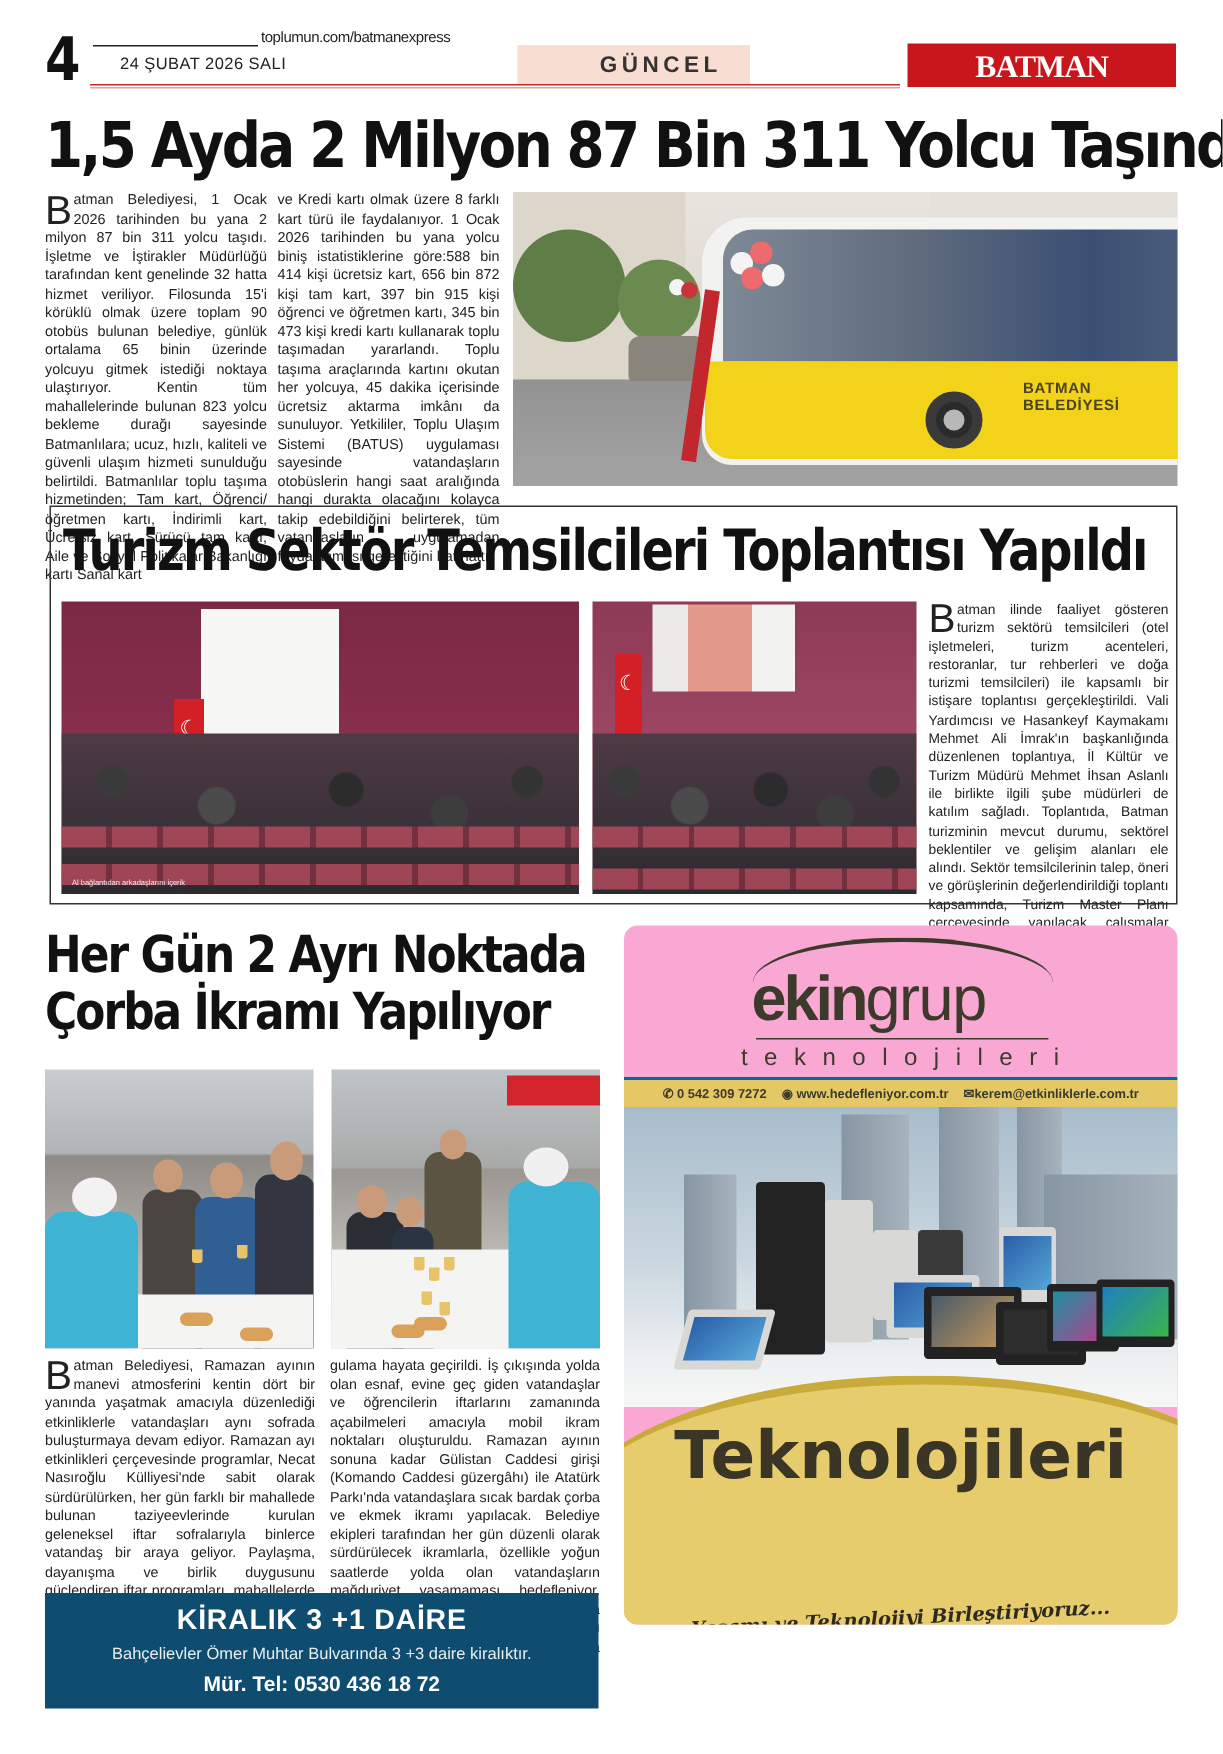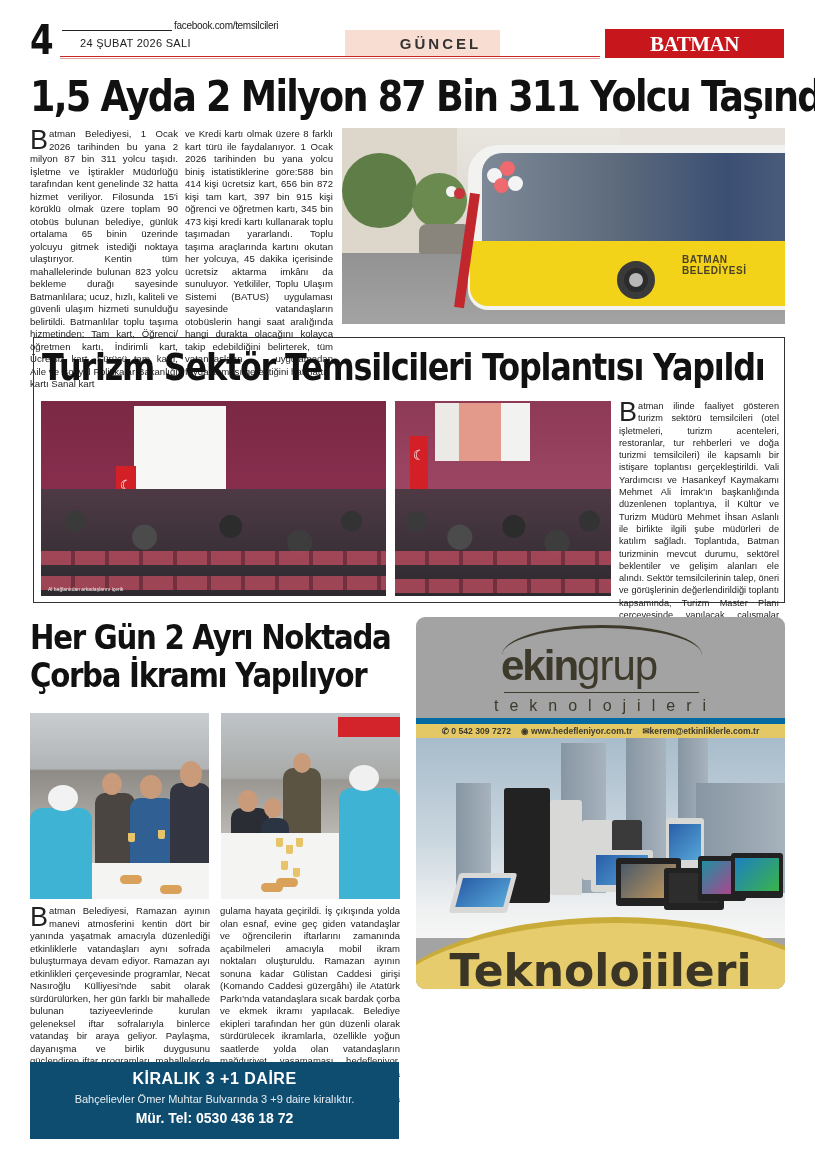--- a/index.html
+++ b/index.html
@@ -68,48 +68,48 @@
   .table-w { position: absolute; background: #f4f4f2; }
   .cup { position: absolute; width: 7px; height: 9px; background: #e7c46a; border-radius: 0 0 2px 2px; }
   .bread { position: absolute; width: 22px; height: 9px; border-radius: 5px; background: #d9a15a; }
   .person { position: absolute; border-radius: 10px 10px 0 0; }
   .head { position: absolute; border-radius: 50%; background: #c99b7b; }
   .a3c1 { left: 30px; top: 905px; width: 180px; font-size: 9.5px; line-height: 12.5px; }
   .a3c2 { left: 220px; top: 905px; width: 180px; font-size: 9.5px; line-height: 12.5px; }
 
   
   .classified { position: absolute; left: 30px; top: 1062px; width: 369px; height: 77px; background: #0e4d70; color: #fff; text-align: center; }
-  .cl-title { font-size: 16px; font-weight: bold; margin-top: 8px; letter-spacing: 0.5px; }
+  .cl-title { font-size: 19px; font-weight: bold; margin-top: 8px; letter-spacing: 0.5px; }
   .cl-desc { font-size: 11px; margin-top: 5px; color: #e8eef2; }
   .cl-phone { font-size: 14px; font-weight: bold; margin-top: 5px; }
 
   
-  .ad { position: absolute; left: 416px; top: 617px; width: 369px; height: 372px; background: #a3a3a3; border-radius: 9px; overflow: hidden; }
+  .ad { position: absolute; left: 416px; top: 617px; width: 369px; height: 466px; background: #f9a8d4; border-radius: 9px; overflow: hidden; }
   .ad-logo { position: absolute; left: 85px; top: 25px; font-family: "Liberation Sans", sans-serif; color: #3d3a2c; white-space: nowrap; }
   .ad-logo .ekin { font-weight: bold; font-size: 42px; letter-spacing: -2px; }
   .ad-logo .grup { font-weight: normal; font-size: 42px; letter-spacing: -1px; }
   .ad-arc { position: absolute; left: 86px; top: 8px; width: 200px; height: 60px; border-top: 3px solid #3d3a2c; border-radius: 50%; }
   .ad-sub { position: absolute; left: 0; width: 100%; top: 80px; text-align: center; font-size: 16px; letter-spacing: 11px; color: #3d3a2c; padding-left: 10px; }
   .ad-sub-line { position: absolute; left: 88px; top: 75px; width: 195px; border-top: 1px solid #3d3a2c; }
-  .ad-contact { position: absolute; left: 0; top: 101px; width: 100%; height: 20px; border-top: 6px solid #0369a1; background: #e4c865; font-size: 8.6px; font-weight: bold; color: #3d3a2c; display: flex; justify-content: center; gap: 10px; align-items: center; }
+  .ad-contact { position: absolute; left: 0; top: 101px; width: 100%; height: 20px; border-top: 2px solid #0369a1; background: #e4c865; font-size: 8.6px; font-weight: bold; color: #3d3a2c; display: flex; justify-content: center; gap: 10px; align-items: center; }
   .ad-city { position: absolute; left: 0; top: 121px; width: 100%; height: 200px; background: linear-gradient(#a8bccb 0%, #c9d6df 50%, #eef0f1 85%, #f6f6f5 100%); overflow: hidden; }
   .tower { position: absolute; bottom: 45px; background: linear-gradient(90deg, #8796a3, #a7b3bd); }
   .device { position: absolute; background: #222; border-radius: 3px; }
   .device.light { background: #d8d8d6; }
   .device .scr { position: absolute; left: 8%; top: 12%; width: 84%; height: 72%; background: linear-gradient(135deg, #2a5ea8, #56a7d8); }
   .ad-swoosh { position: absolute; left: -40px; top: 300px; width: 480px; height: 200px; border-radius: 50% 50% 0 0; background: #e6cc6c; border-top: 6px solid #c9ab3a; }
   .ad-headline { position: absolute; left: 0; width: 100%; top: 327px; text-align: center; font-family: "DejaVu Sans", sans-serif; font-weight: bold; font-size: 44px; line-height: 54px; color: #3a3524; }
   .ad-slogan { position: absolute; left: 0; width: 100%; top: 455px; text-align: center; font-family: "DejaVu Serif", serif; font-style: italic; font-weight: bold; font-size: 13px; color: #2c2a20; transform: rotate(-3deg); }
 </style>
 </head>
 <body>
 
 <div class="page-num">4</div>
 <div class="fb-line"></div>
-<div class="fb-text">facebook.com/temsilcileri</div>
+<div class="fb-text">toplumun.com/batmanexpress</div>
 <div class="date">24 ŞUBAT 2026 SALI</div>
 <div class="rule-top"></div>
 <div class="rule-top2"></div>
 <div class="section-tag">GÜNCEL</div>
 <div class="brand">BATMAN EXPRESS</div>
 
 <div class="headline h1">1,5 Ayda 2 Milyon 87 Bin 311 Yolcu Taşındı</div>
 <div class="body-text a1c1 dropcap">Batman Belediyesi, 1 Ocak 2026 tarihinden bu yana 2 milyon 87 bin 311 yolcu taşıdı. İşletme ve İştirakler Müdürlüğü tarafından kent genelinde 32 hatta hizmet veriliyor. Filosunda 15'i körüklü olmak üzere toplam 90 otobüs bulunan belediye, günlük ortalama 65 binin üzerinde yolcuyu gitmek istediği noktaya ulaştırıyor. Kentin tüm mahallelerinde bulunan 823 yolcu bekleme durağı sayesinde Batmanlılara; ucuz, hızlı, kaliteli ve güvenli ulaşım hizmeti sunulduğu belirtildi. Batmanlılar toplu taşıma hizmetinden; Tam kart, Öğrenci/öğretmen kartı, İndirimli kart, Ücretsiz kart, Sürücü tam kartı, Aile ve Sosyal Politikalar Bakanlığı kartı Sanal kart</div>
 <div class="body-text a1c2">ve Kredi kartı olmak üzere 8 farklı kart türü ile faydalanıyor. 1 Ocak 2026 tarihinden bu yana yolcu biniş istatistiklerine göre:588 bin 414 kişi ücretsiz kart, 656 bin 872 kişi tam kart, 397 bin 915 kişi öğrenci ve öğretmen kartı, 345 bin 473 kişi kredi kartı kullanarak toplu taşımadan yararlandı. Toplu taşıma araçlarında kartını okutan her yolcuya, 45 dakika içerisinde ücretsiz aktarma imkânı da sunuluyor. Yetkililer, Toplu Ulaşım Sistemi (BATUS) uygulaması sayesinde vatandaşların otobüslerin hangi saat aralığında hangi durakta olacağını kolayca takip edebildiğini belirterek, tüm vatandaşların uygulamadan faydalanması gerektiğini hatırlattı.</div>
 
@@ -194,21 +194,21 @@
   <div class="cup" style="left:72px;top:155px"></div>
   <div class="bread" style="left:40px;top:170px"></div>
   <div class="bread" style="left:55px;top:165px"></div>
 </div>
 
 <div class="body-text a3c1 dropcap">Batman Belediyesi, Ramazan ayının manevi atmosferini kentin dört bir yanında yaşatmak amacıyla düzenlediği etkinliklerle vatandaşları aynı sofrada buluşturmaya devam ediyor. Ramazan ayı etkinlikleri çerçevesinde programlar, Necat Nasıroğlu Külliyesi'nde sabit olarak sürdürülürken, her gün farklı bir mahallede bulunan taziyeevlerinde kurulan geleneksel iftar sofralarıyla binlerce vatandaş bir araya geliyor. Paylaşma, dayanışma ve birlik duygusunu güçlendiren iftar programları, mahallelerde yoğun ilgi görüyor. Vali ve Belediye Başkan Vekili Ekrem Canalp'in talimatları doğrultusunda, iftara yetişemeyen vatandaşlar için de özel bir uy-</div>
 <div class="body-text a3c2">gulama hayata geçirildi. İş çıkışında yolda olan esnaf, evine geç giden vatandaşlar ve öğrencilerin iftarlarını zamanında açabilmeleri amacıyla mobil ikram noktaları oluşturuldu. Ramazan ayının sonuna kadar Gülistan Caddesi girişi (Komando Caddesi güzergâhı) ile Atatürk Parkı'nda vatandaşlara sıcak bardak çorba ve ekmek ikramı yapılacak. Belediye ekipleri tarafından her gün düzenli olarak sürdürülecek ikramlarla, özellikle yoğun saatlerde yolda olan vatandaşların mağduriyet yaşamaması hedefleniyor. Uygulamanın, Ramazan ayının dayanışma ruhunu güçlendirmesi ve toplumun farklı kesimlerini aynı değer etrafında buluşturması amaçlanıyor.</div>
 
 <div class="classified">
   <div class="cl-title">KİRALIK 3 +1 DAİRE</div>
-  <div class="cl-desc">Bahçelievler Ömer Muhtar Bulvarında 3 +9 daire kiralıktır.</div>
+  <div class="cl-desc">Bahçelievler Ömer Muhtar Bulvarında 3 +3 daire kiralıktır.</div>
   <div class="cl-phone">Mür. Tel: 0530 436 18 72</div>
 </div>
 
 <div class="ad">
   <div class="ad-arc"></div>
   <div class="ad-logo">
     <span class="ekin">ekin</span><span class="grup">grup</span>
   </div>
   <div class="ad-sub-line"></div>
   <div class="ad-sub">teknolojileri</div>

